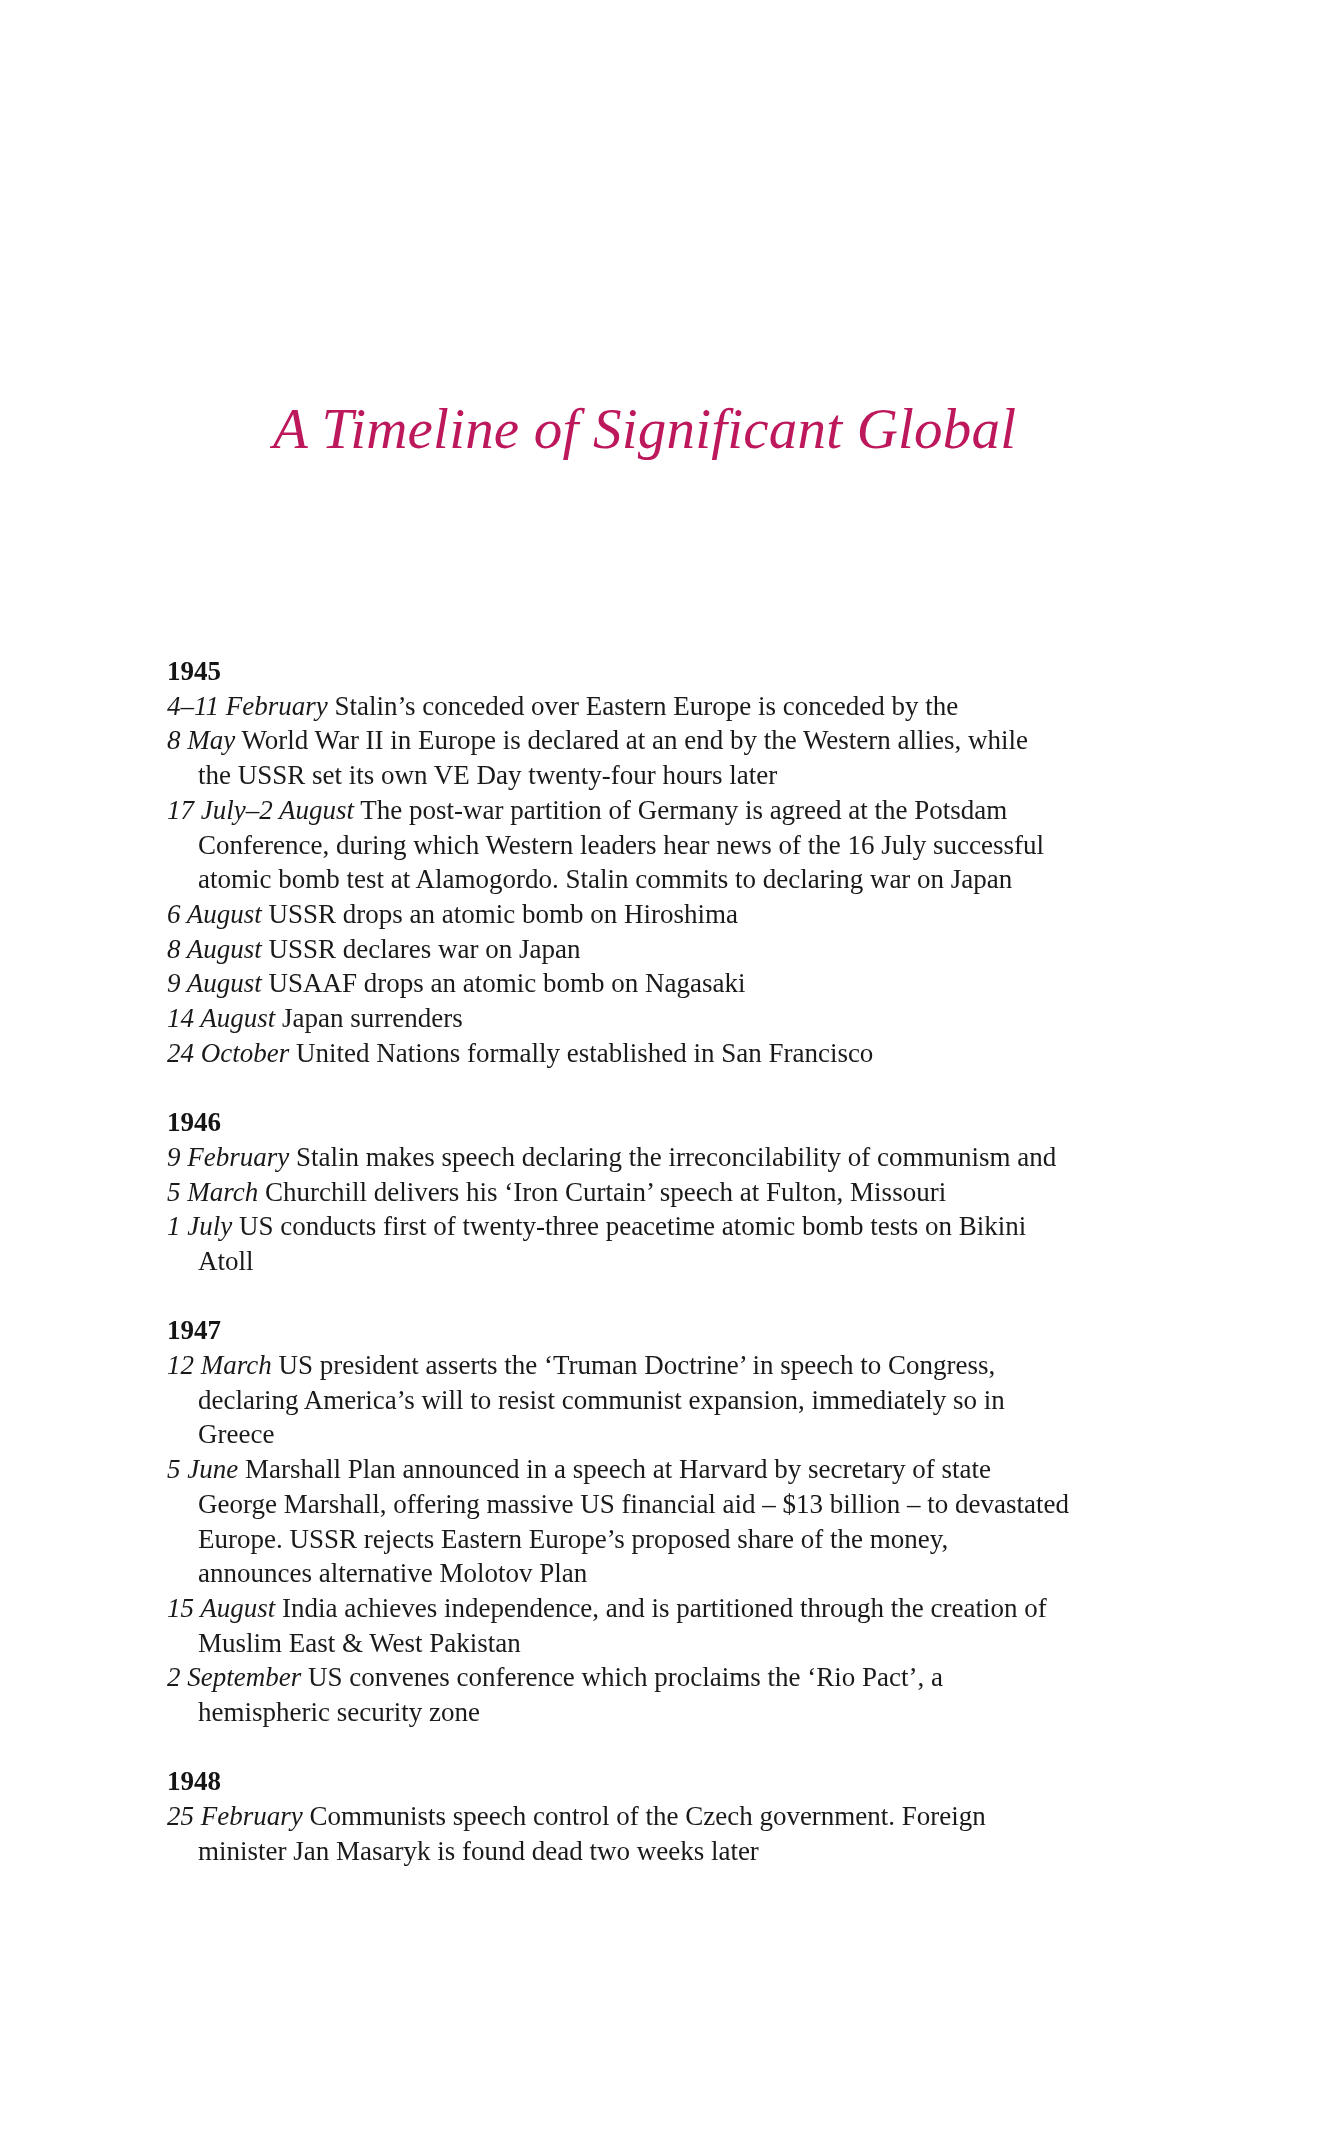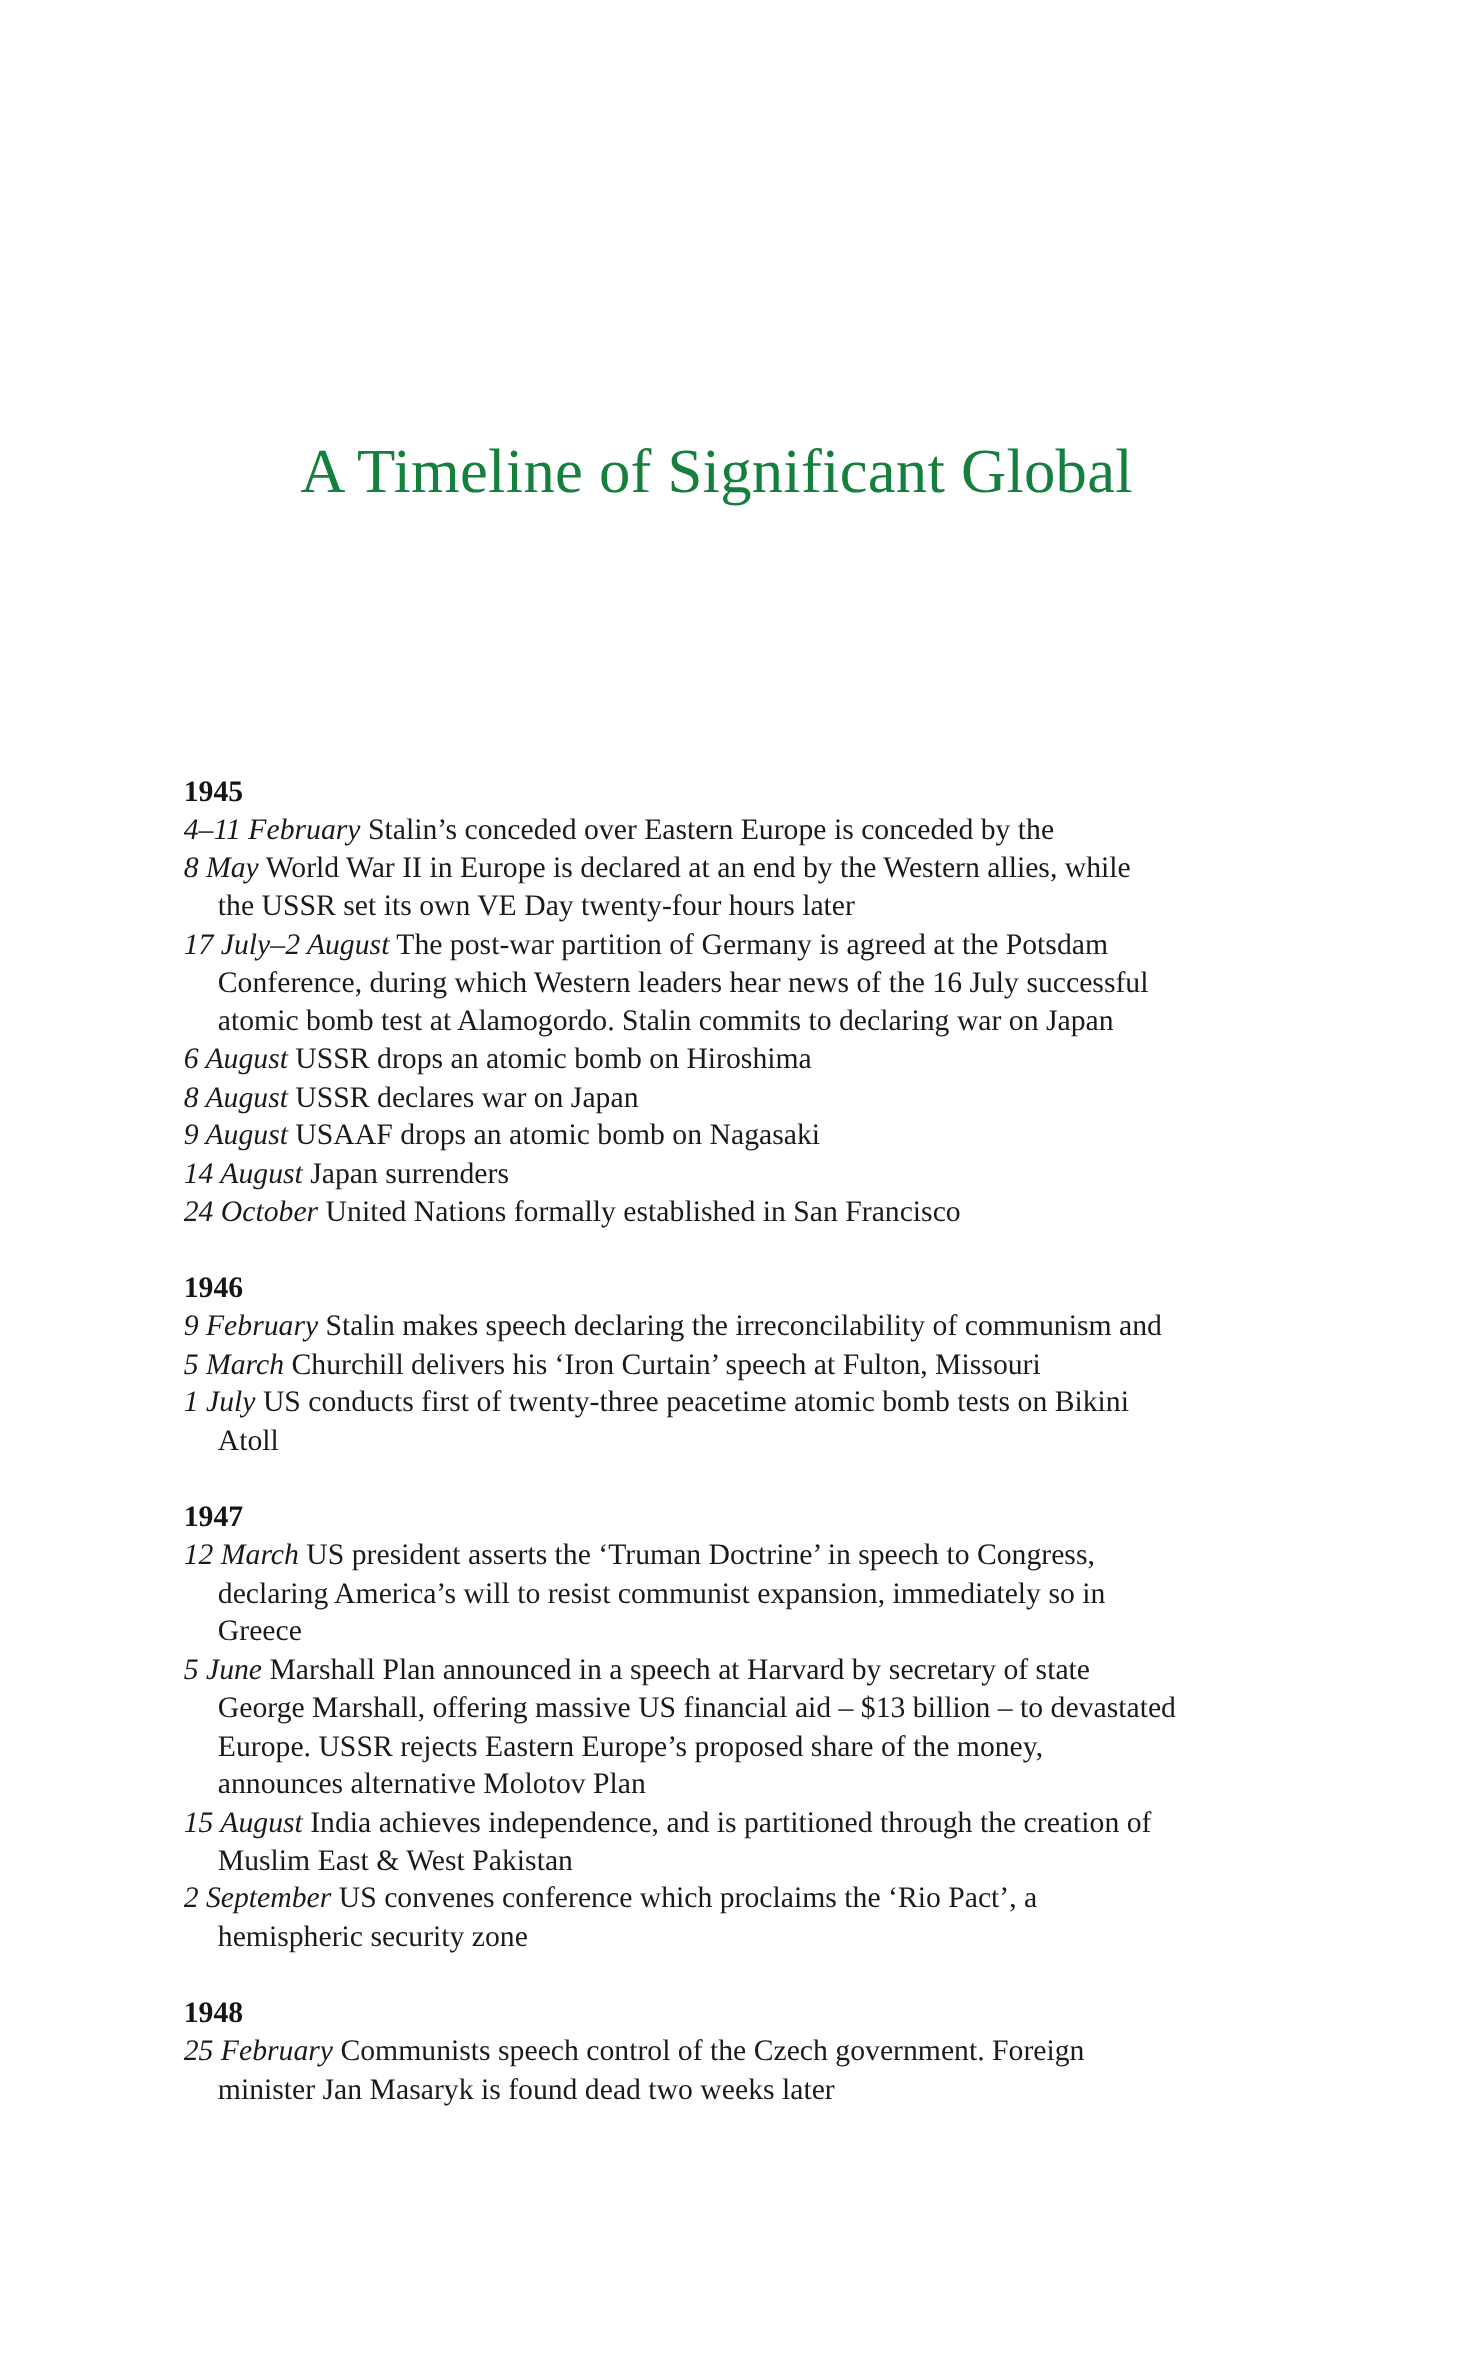--- a/index.html
+++ b/index.html
@@ -1,19 +1,19 @@
 <!DOCTYPE html>
 <html><head>
 <meta charset="utf-8">
 <style>
   html, body { margin: 0; padding: 0; background: #ffffff; }
   body { width: 1344px; height: 2146px; position: relative; overflow: hidden; color: #1a1a1a; font-family: "Liberation Serif", "DejaVu Serif", serif; }
-  .title { position: absolute; left: 273px; top: 394px; font-size: 57px; line-height: 69px; font-weight: normal; margin: 0; letter-spacing: 0.2px; color: #15803d; }
+  .title { position: absolute; left: 273px; top: 394px; font-size: 57px; line-height: 69px; font-weight: normal; margin: 0; letter-spacing: 0.2px; color: #be185d; font-style: italic; }
   .title span { display: block; white-space: nowrap; }
-  .timeline { position: absolute; left: 167px; top: 654px; width: 1020px; font-size: 27px; line-height: 34.7px; margin-top: 48px; }
+  .timeline { position: absolute; left: 167px; top: 654px; width: 1020px; font-size: 27px; line-height: 34.7px; }
   .section { margin: 0 0 34.7px 0; }
   .year { font-weight: bold; margin: 0; font-size: 27px; line-height: 34.7px; color: #151515; }
   .entry { margin: 0; }
   .line { display: block; white-space: nowrap; }
   .line.cont { padding-left: 31px; }
   .date { font-style: italic; }
 </style>
 </head>
 <body>
 

